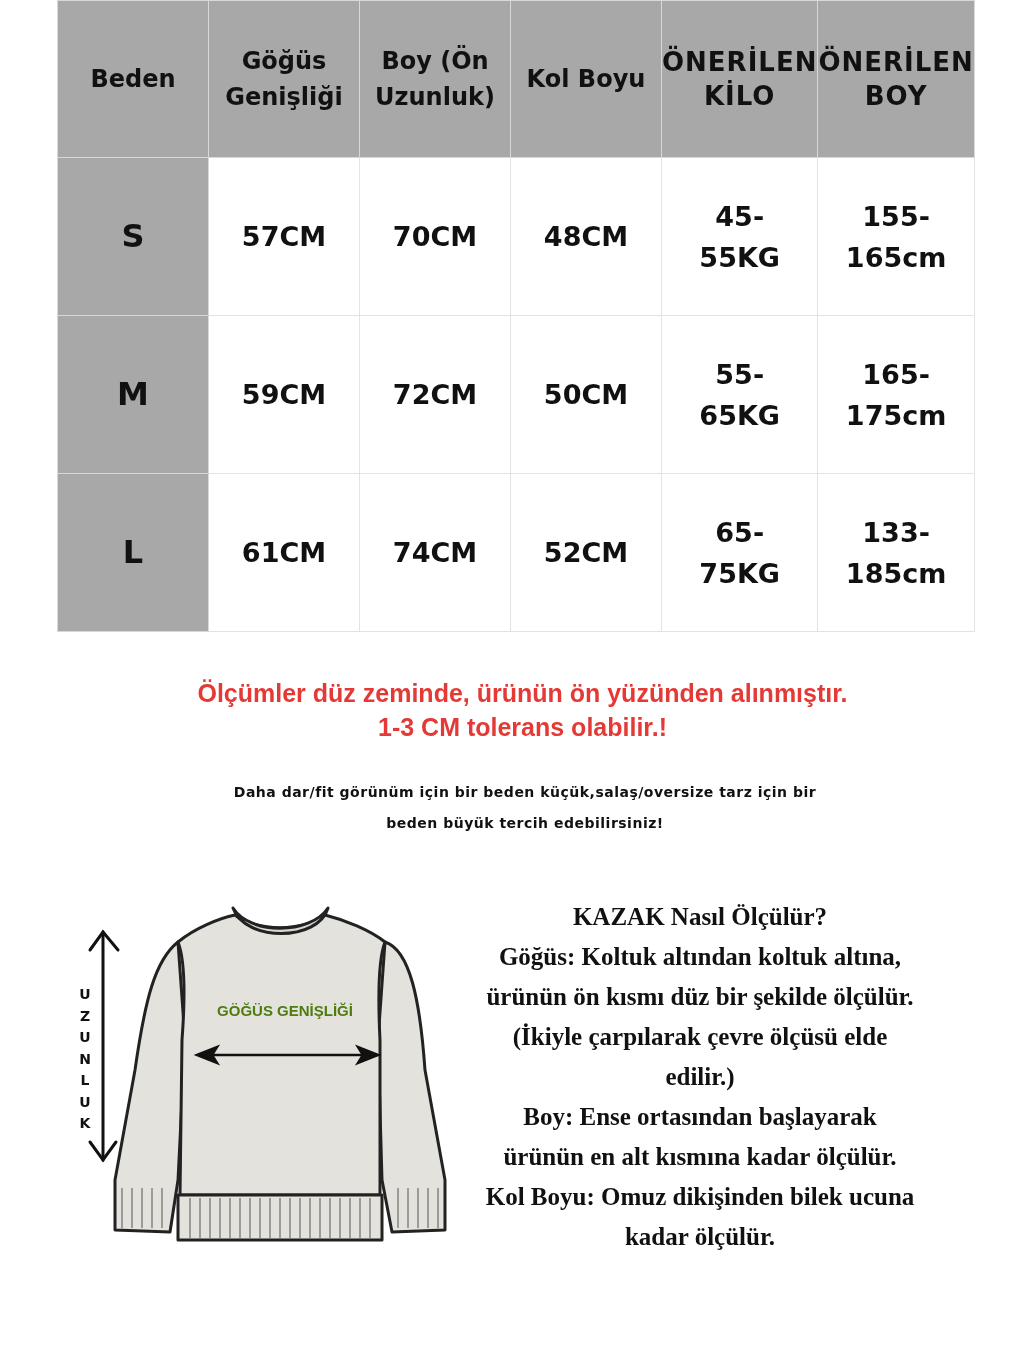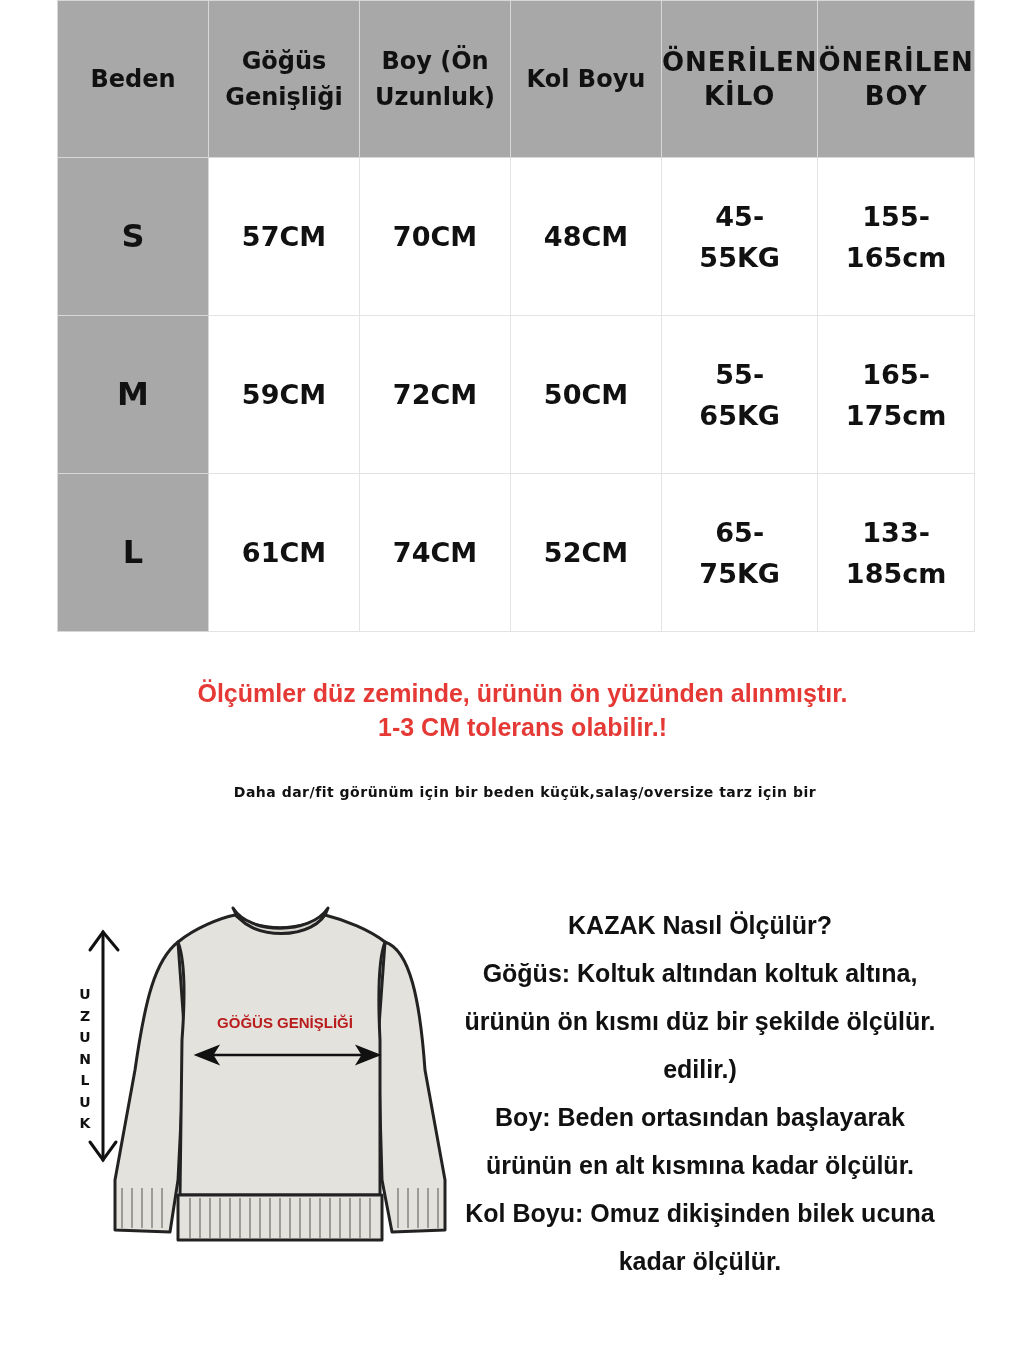--- a/index.html
+++ b/index.html
@@ -7,21 +7,21 @@
   .size-table { position:absolute; left:57px; top:0; border-collapse:collapse; table-layout:fixed; }
   .size-table td, .size-table th { width:150px; border:1px solid #e3e3e3; text-align:center; vertical-align:middle; font-weight:bold; padding:0; }
   .size-table tr.head th { height:156px; background:#a8a8a8; border-color:#d8d8d8; font-size:24px; line-height:36px; color:#111; }
   .size-table tr.head th.small { font-size:26px; line-height:34px; letter-spacing:1px; }
   .size-table tr.body td { height:157px; background:#fff; font-size:27px; line-height:41px; }
   .size-table tr.body td.size { background:#a8a8a8; font-size:32px; border-color:#d8d8d8; }
   .note-red { position:absolute; left:0; top:676px; width:1045px; text-align:center; color:#e53935; font-family:"Liberation Sans", sans-serif; font-weight:bold; font-size:25px; line-height:34px; }
   .note-black { position:absolute; left:90px; top:777px; width:870px; text-align:center; font-family:"DejaVu Sans", sans-serif; font-weight:bold; font-size:14px; line-height:31px; letter-spacing:0.5px; }
   .diagram { position:absolute; left:60px; top:890px; width:400px; height:360px; }
   .howto { position:absolute; left:440px; top:897px; width:520px; text-align:center; font-family:"Liberation Sans", sans-serif; font-weight:bold; font-size:25px; line-height:40px; color:#111; }
-  .howto div { margin:8px; }
+  .howto div { margin:0;font-family:Liberation Serif, serif; }
 </style>
 </head>
 <body>
 
 <table class="size-table">
   <tbody>
       <tr class="head">
     <th><span>Beden</span></th>
     <th><span>Göğüs</span><br><span>Genişliği</span></th>
     <th><span>Boy (Ön</span><br><span>Uzunluk)</span></th>
@@ -56,20 +56,21 @@
 </tbody>
   </table>
 
 <div class="note-red">
   <div>Ölçümler düz zeminde, ürünün ön yüzünden alınmıştır.</div>
   <div>1-3 CM tolerans olabilir.!</div>
 </div>
 
 <div class="note-black">
   <div>Daha dar/fit görünüm için bir beden küçük,salaş/oversize tarz için bir</div>
+  <div>beden büyük tercih edebilirsiniz!</div>
 </div>
 
 <div class="diagram">
   <svg width="400" height="360" viewBox="0 0 400 360">
 
     <g stroke="#111" stroke-width="3" fill="none" stroke-linecap="round">
       <line x1="43" y1="42" x2="43" y2="270"></line>
       <polyline points="30,60 43,42 58,60"></polyline>
       <polyline points="30,252 43,270 56,252"></polyline>
     </g>
@@ -127,25 +128,26 @@
   </svg>
   <div style="position:absolute;left:17px;top:94px;width:16px;text-align:center;font-weight:bold;font-size:14px;line-height:21.5px;letter-spacing:0;">
     <div>U</div>
     <div>Z</div>
     <div>U</div>
     <div>N</div>
     <div>L</div>
     <div>U</div>
     <div>K</div>
   </div>
-  <div style="position:absolute;left:150px;top:124px;width:150px;text-align:center;font-family:'Liberation Sans',sans-serif;font-weight:bold;font-size:15px;color:#b91c1c;">GÖĞÜS GENİŞLİĞİ</div>
+  <div style="position:absolute;left:150px;top:112px;width:150px;text-align:center;font-family:'Liberation Sans',sans-serif;font-weight:bold;font-size:15px;color:#4d7c0f;">GÖĞÜS GENİŞLİĞİ</div>
 </div>
 
 <div class="howto">
   <div>KAZAK Nasıl Ölçülür?</div>
   <div>Göğüs: Koltuk altından koltuk altına,</div>
   <div>ürünün ön kısmı düz bir şekilde ölçülür.</div>
+  <div>(İkiyle çarpılarak çevre ölçüsü elde</div>
   <div>edilir.)</div>
-  <div>Boy: Beden ortasından başlayarak</div>
+  <div>Boy: Ense ortasından başlayarak</div>
   <div>ürünün en alt kısmına kadar ölçülür.</div>
   <div>Kol Boyu: Omuz dikişinden bilek ucuna</div>
   <div>kadar ölçülür.</div>
 </div>
 
 </body></html>

